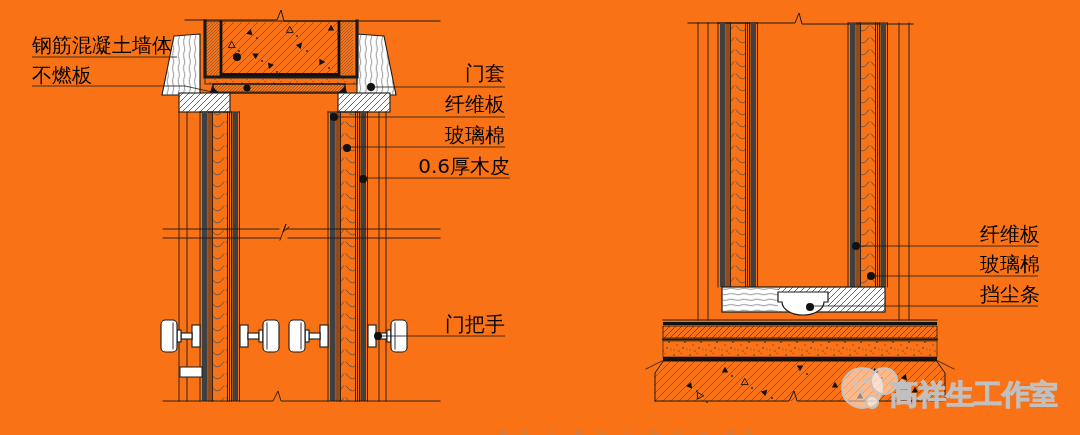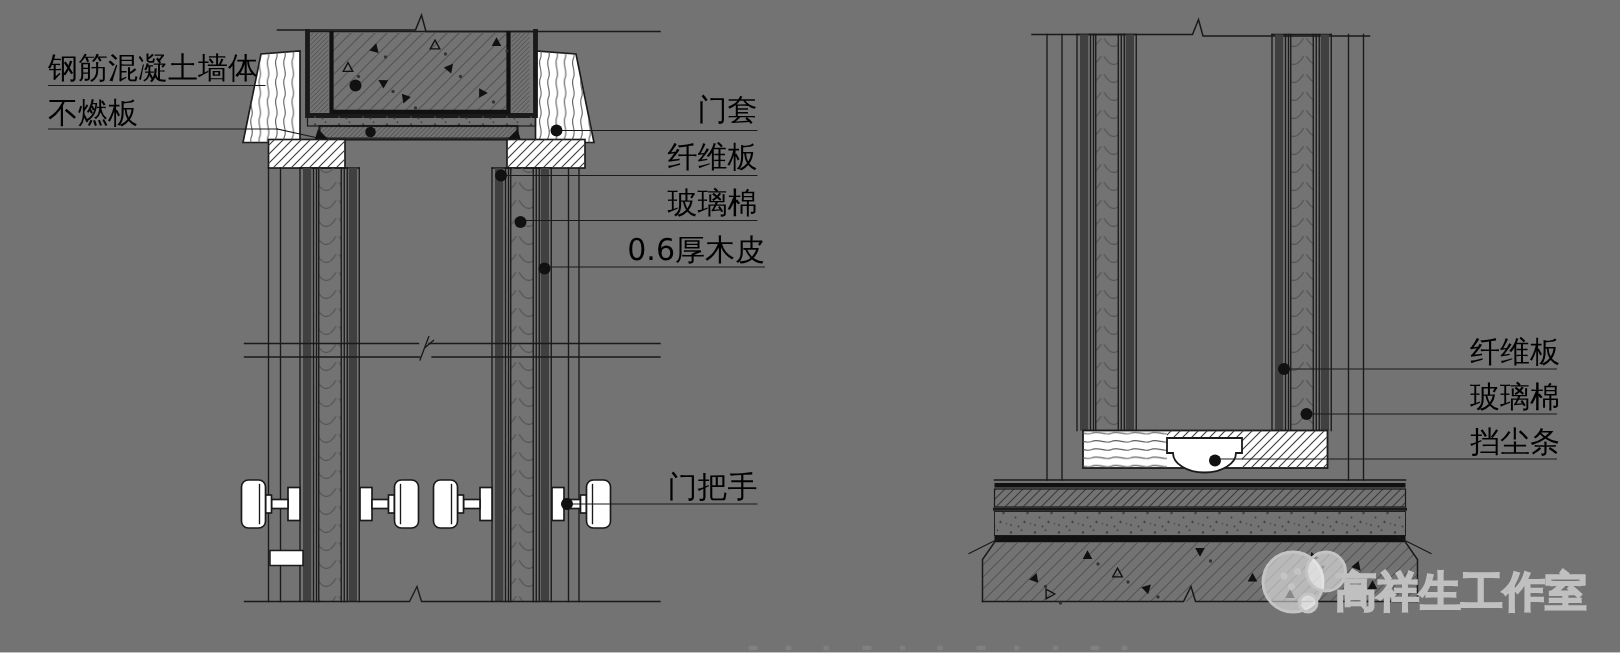--- a/index.html
+++ b/index.html
@@ -1,16 +1,16 @@
 <!DOCTYPE html>
 <html><head>
 <meta charset="utf-8">
 <style>
   html,body{margin:0;padding:0;background:#ffffff;}
-  .stage{position:relative;width:1080px;height:435px;background:#737373;overflow:hidden;}
+  .stage{position:relative;width:1080px;height:435px;background:#f97316;overflow:hidden;}
   svg{display:block;}
   svg text{font-family:"DejaVu Sans","Liberation Sans",sans-serif;fill:#000;}
   .lbl{font-size:20px;}
   .wm-text{font-size:28px;font-weight:bold;letter-spacing:0px;
     fill:rgba(255,255,255,0.35);stroke:#c0c0c0;stroke-width:1.1px;}
 </style>
 </head>
 <body>
 
 <div class="stage">

